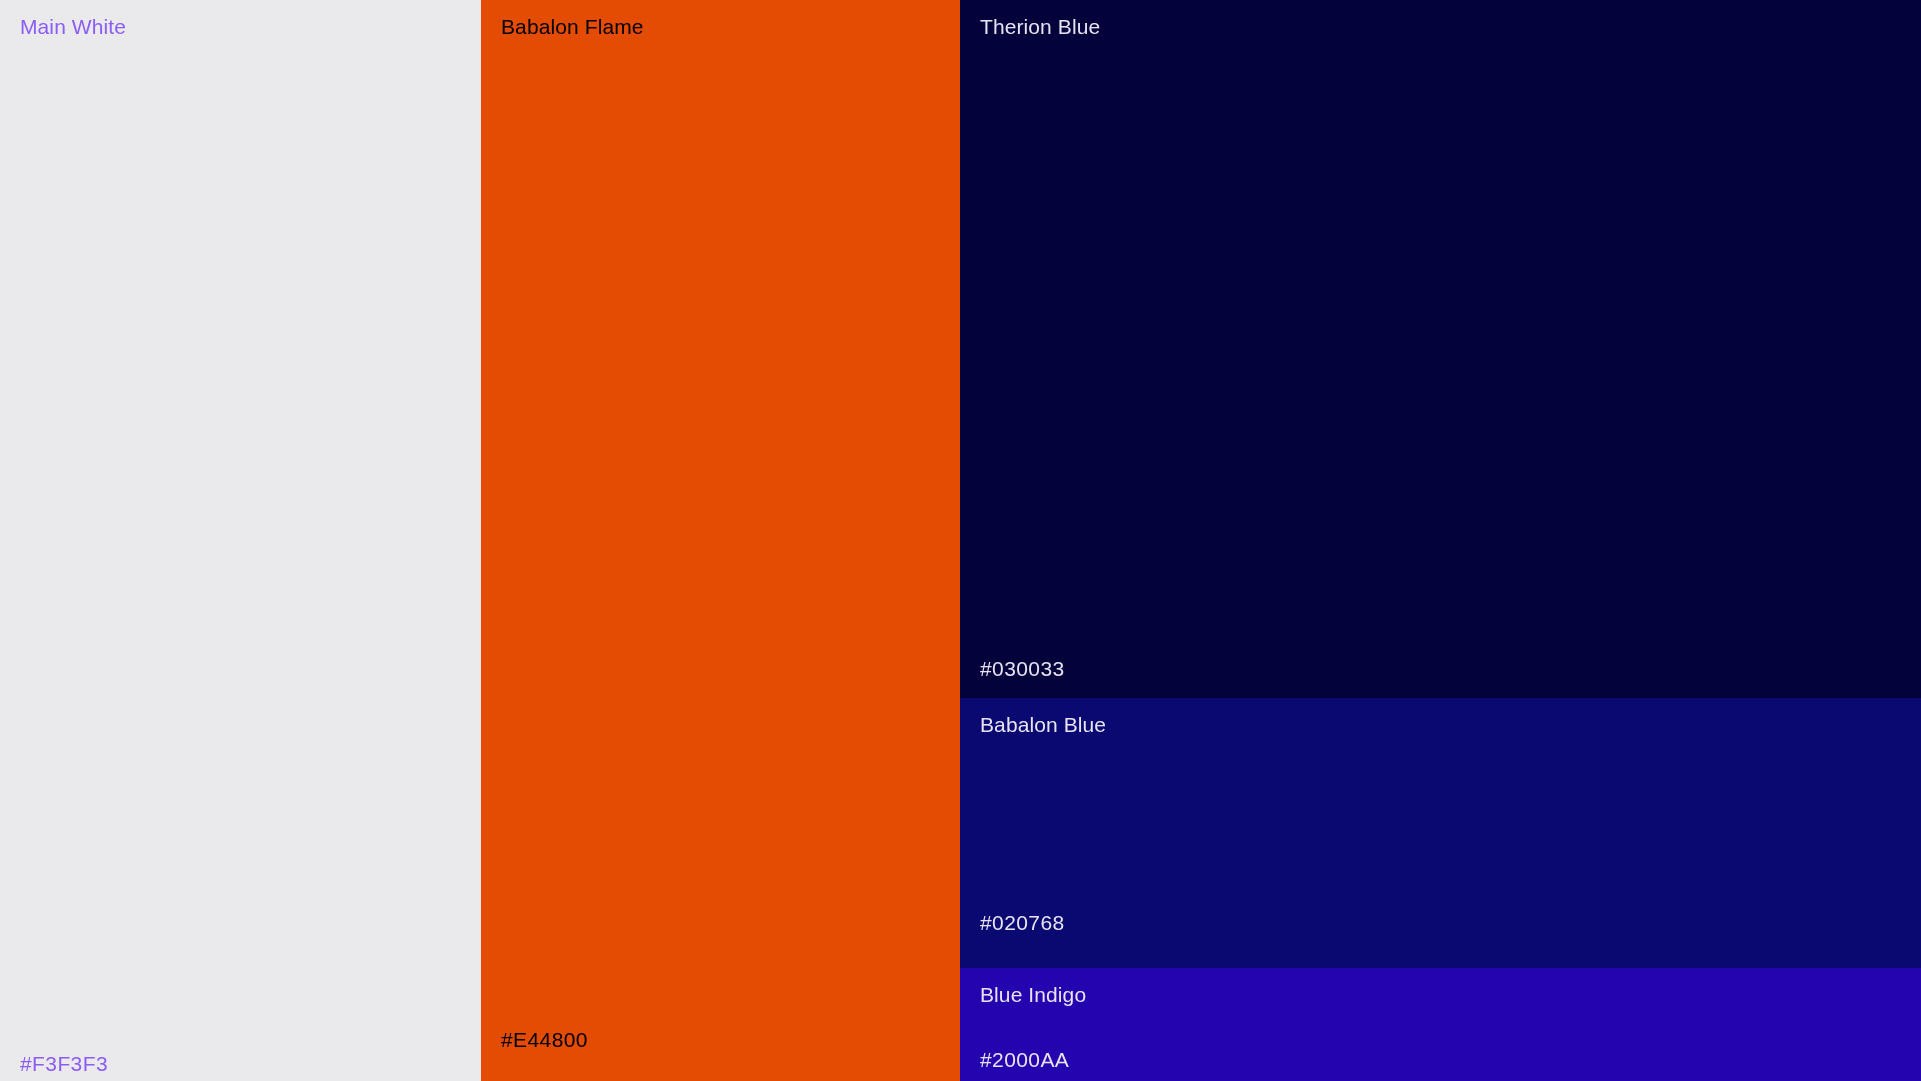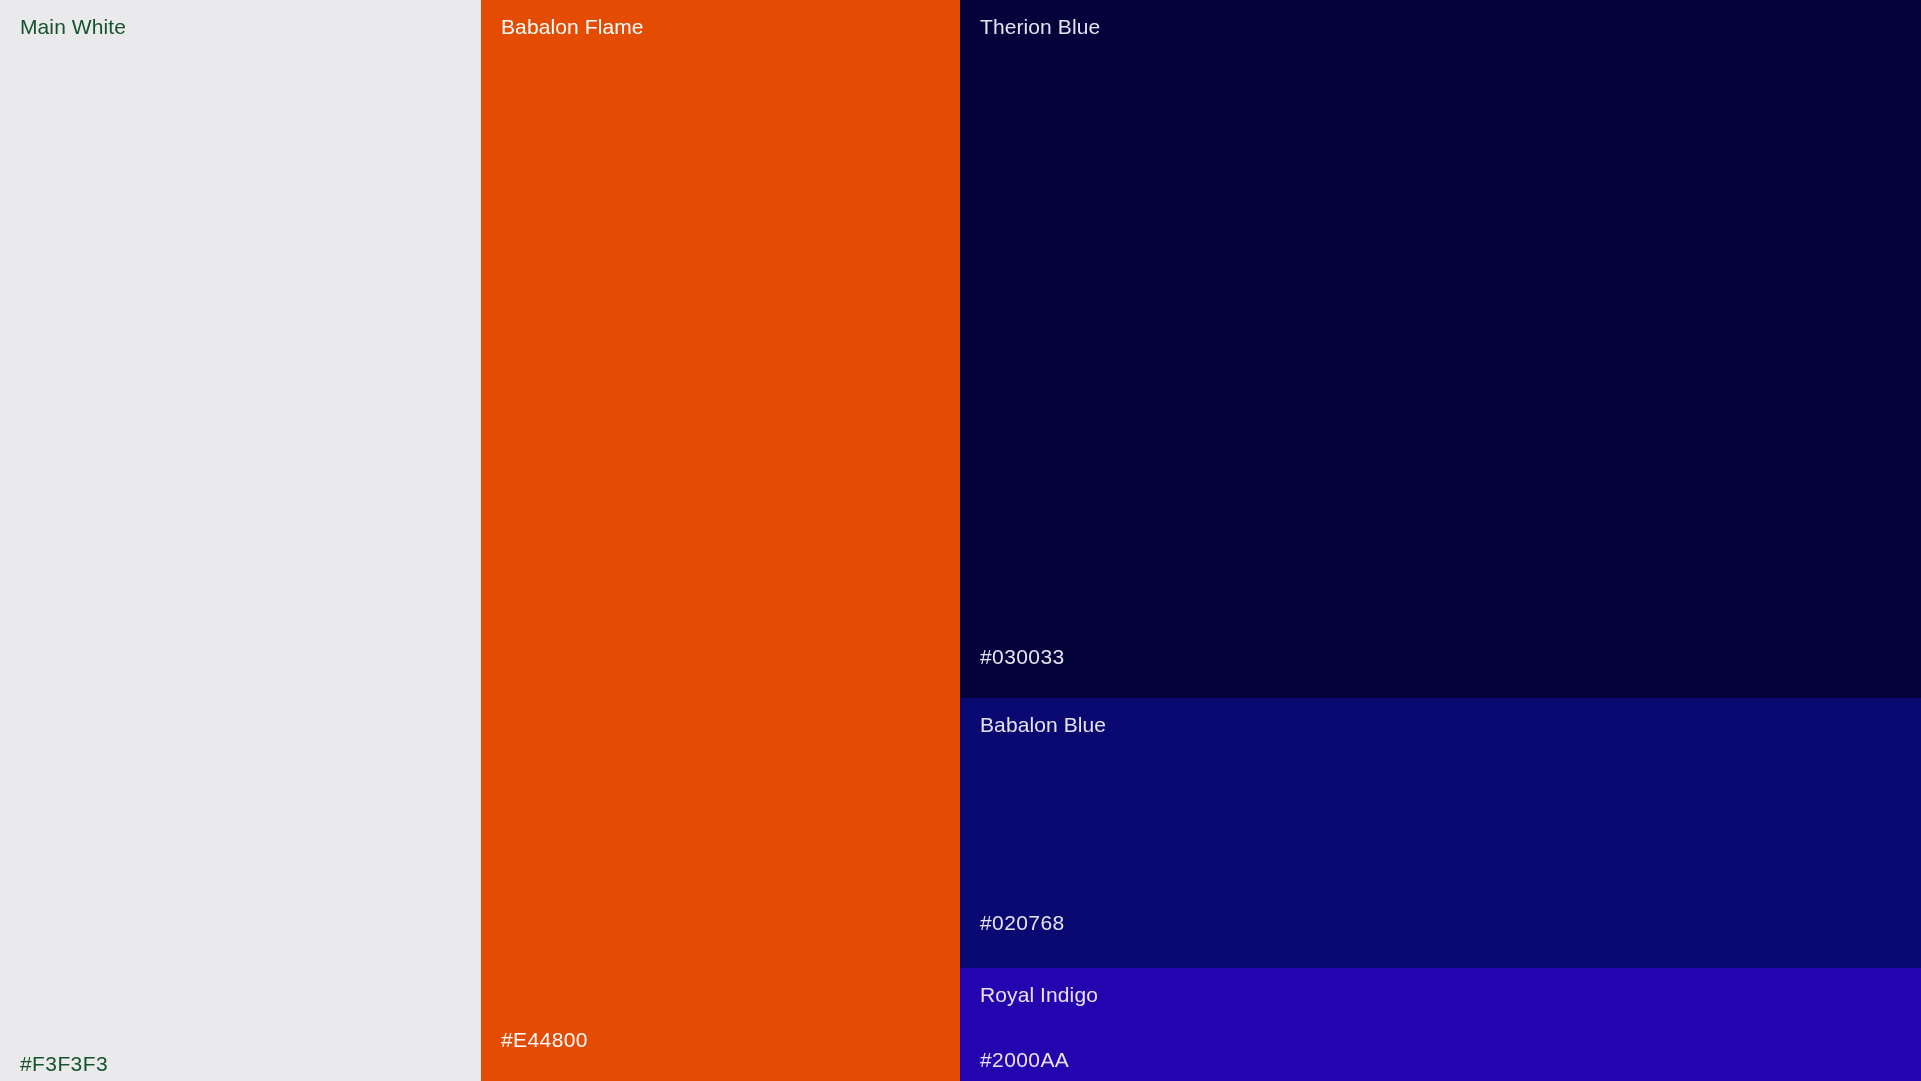--- a/index.html
+++ b/index.html
@@ -44,31 +44,31 @@
     letter-spacing: 0.4px;
     white-space: nowrap;
   }
   
   .col-white {
     width: 481px;
     background: #eaeaec;
   }
   .col-white .swatch-name,
   .col-white .swatch-hex {
-    color: #14532d;
+    color: #8b5cf6;
   }
   .col-white .swatch-hex { bottom: 4px; }
   
   .col-flame {
     width: 479px;
     background: #e44c04;
   }
   .col-flame .swatch-name,
   .col-flame .swatch-hex {
-    color: #ffffff;
+    color: #000000;
   }
   .col-flame .swatch-hex { bottom: 28px; }
   
   .col-blues {
     width: 961px;
     display: flex;
     flex-direction: column;
   }
   .blue-therion {
     height: 698px;
@@ -79,21 +79,21 @@
     background: #0a0871;
   }
   .blue-royal {
     flex: 1 1 auto;
     background: #2404ae;
   }
   .col-blues .swatch-name,
   .col-blues .swatch-hex {
     color: #e7e3f2;
   }
-  .blue-therion .swatch-hex { bottom: 28px; }
+  .blue-therion .swatch-hex { bottom: 16px; }
   .blue-midnight .swatch-hex { bottom: 32px; }
   .blue-royal .swatch-hex { bottom: 8px; text-align: right; }
 </style>
 </head>
 <body>
 
 <div class="palette">
 
   <div class="swatch col-white">
     <span class="swatch-name">Main White</span>
@@ -111,18 +111,18 @@
       <span class="swatch-name">Therion Blue</span>
       <span class="swatch-hex">#030033</span>
     </div>
 
     <div class="swatch blue-midnight">
       <span class="swatch-name">Babalon Blue</span>
       <span class="swatch-hex">#020768</span>
     </div>
 
     <div class="swatch blue-royal">
-      <span class="swatch-name">Royal Indigo</span>
+      <span class="swatch-name">Blue Indigo</span>
       <span class="swatch-hex">#2000AA</span>
     </div>
 
   </div>
 </div>
 
 </body></html>

